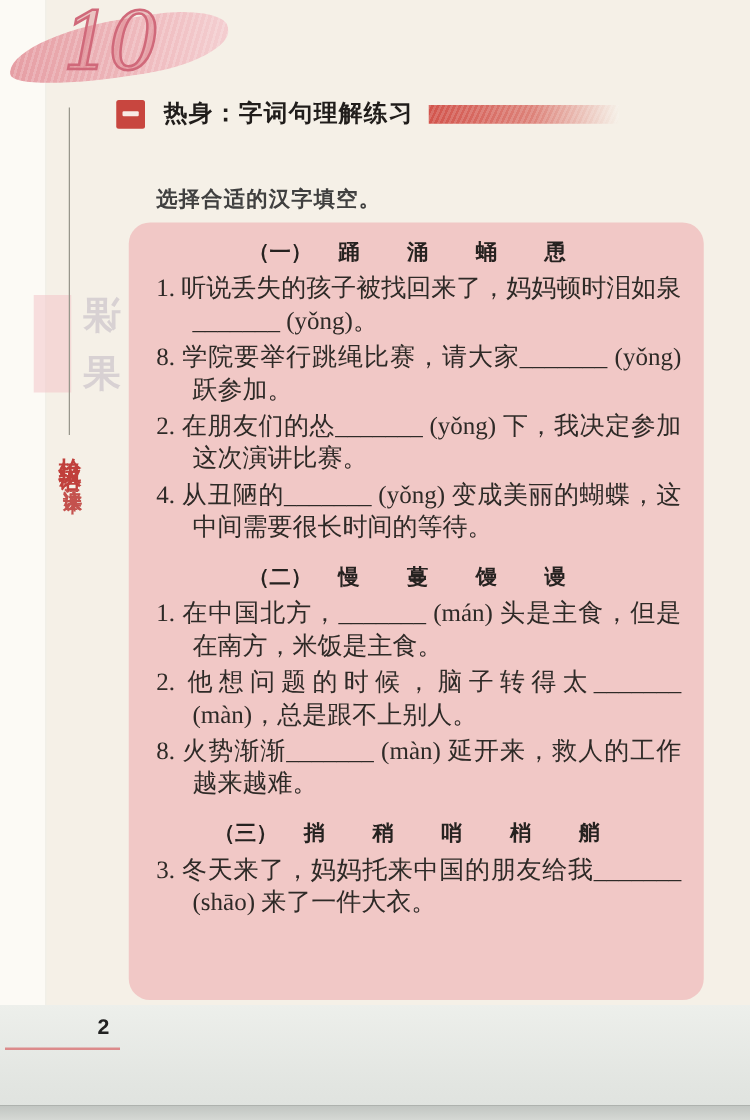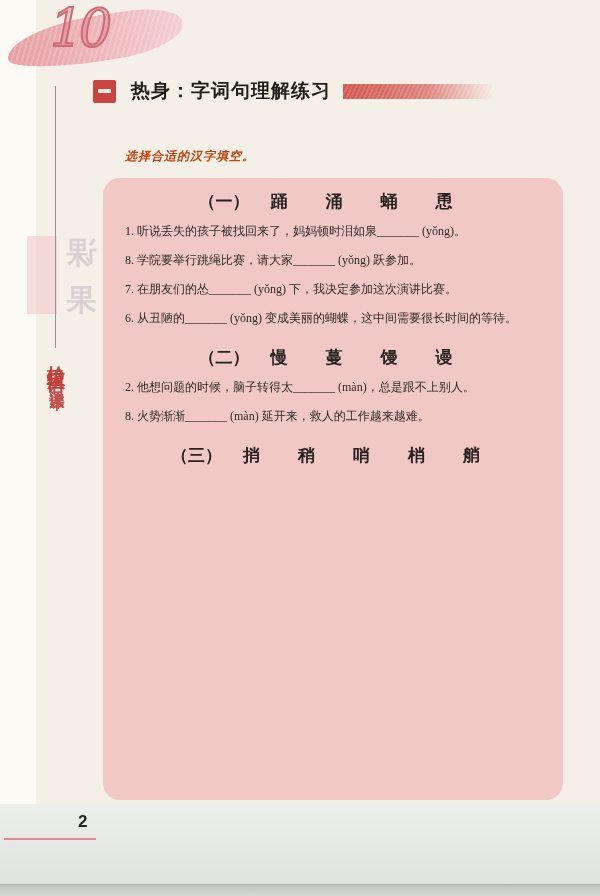--- a/index.html
+++ b/index.html
@@ -32,21 +32,21 @@
     background:
       repeating-linear-gradient(115deg,rgba(255,255,255,0.18) 0 2px,rgba(255,255,255,0) 2px 5px),
       linear-gradient(100deg,#e4959c 0%,#eeb3b8 55%,#f4cdd0 100%);
     transform:rotate(-9deg);
     border-radius:58% 36% 44% 62% / 70% 46% 58% 38%;
     opacity:0.92;
   }
   .lesson-num{
     position:absolute;left:50px;top:2px;
     font-family:"DejaVu Serif",serif;font-style:italic;
-    font-size:52px;line-height:1;
+    font-size:64px;line-height:1;
     color:rgba(214,116,126,0.35);
     -webkit-text-stroke:2px #d0697a;
     letter-spacing:-4px;
   }
   
   .vline{
     position:absolute;left:55px;top:86px;width:1px;height:262px;
     background:#98968c;
   }
   
@@ -77,39 +77,39 @@
   }
   .accent-bar{
     margin-left:12px;width:152px;height:15px;flex:0 0 auto;
     background:
       repeating-linear-gradient(115deg,rgba(255,255,255,0.15) 0 2px,rgba(255,255,255,0) 2px 4px),
       linear-gradient(to right,#d2544c 0%,#dd837a 55%,rgba(244,221,215,0) 100%);
   }
   
   .instruction{
     position:absolute;left:125px;top:148px;
-    color:#c2410c;font-size:12px;font-weight:600;letter-spacing:1px;font-style:italic;
+    color:#404040;font-size:17px;font-weight:600;letter-spacing:1px;
   }
   
   .panel{
     position:absolute;left:103px;top:178px;width:460px;height:622px;
     box-sizing:border-box;padding:10px 18px 0 22px;
     background:#f1c8c6;border-radius:17px;
     color:#2e2a27;
   }
   .group{margin-bottom:15px;}
   .gtitle{
     display:flex;justify-content:center;align-items:baseline;
     font-size:17px;font-weight:600;color:#262220;
     margin:2px 0 5px;column-gap:0;
   }
   .gtitle .glabel{margin-right:2px;}
   .gtitle .gchar{margin:0 19px;}
   .item{
-    font-size:12px;line-height:26px;margin-bottom:3px;
+    font-size:20px;line-height:26px;margin-bottom:3px;
     padding-left:1.45em;text-indent:-1.45em;
     text-align:justify;
   }
   
   .pagenum{
     position:absolute;left:78px;top:812px;
     font-family:"Liberation Sans","DejaVu Sans",sans-serif;
     font-size:17px;font-weight:600;color:#222;
   }
   .pg-underline{
@@ -167,43 +167,45 @@
   <div class="group">
     <div class="gtitle">
       <span class="glabel">（一）</span>
       <span class="gchar">踊</span>
       <span class="gchar">涌</span>
       <span class="gchar">蛹</span>
       <span class="gchar">恿</span>
     </div>
     <div class="item">1. 听说丢失的孩子被找回来了，妈妈顿时泪如泉_______ (yǒng)。</div>
     <div class="item">8. 学院要举行跳绳比赛，请大家_______ (yǒng) 跃参加。</div>
-    <div class="item">7. 在朋友们的怂_______ (yǒng) 下，我决定参加这次演讲比赛。</div>
-    <div class="item">6. 从丑陋的_______ (yǒng) 变成美丽的蝴蝶，这中间需要很长时间的等待。</div>
+    <div class="item">2. 在朋友们的怂_______ (yǒng) 下，我决定参加这次演讲比赛。</div>
+    <div class="item">4. 从丑陋的_______ (yǒng) 变成美丽的蝴蝶，这中间需要很长时间的等待。</div>
   </div>
 
   <div class="group">
     <div class="gtitle">
       <span class="glabel">（二）</span>
       <span class="gchar">慢</span>
       <span class="gchar">蔓</span>
       <span class="gchar">馒</span>
       <span class="gchar">谩</span>
     </div>
+    <div class="item">1. 在中国北方，_______ (mán) 头是主食，但是在南方，米饭是主食。</div>
     <div class="item">2. 他想问题的时候，脑子转得太_______ (màn)，总是跟不上别人。</div>
     <div class="item">8. 火势渐渐_______ (màn) 延开来，救人的工作越来越难。</div>
   </div>
 
   <div class="group">
     <div class="gtitle">
       <span class="glabel">（三）</span>
       <span class="gchar">捎</span>
       <span class="gchar">稍</span>
       <span class="gchar">哨</span>
       <span class="gchar">梢</span>
       <span class="gchar">艄</span>
     </div>
+    <div class="item">3. 冬天来了，妈妈托来中国的朋友给我_______ (shāo) 来了一件大衣。</div>
   </div>
 
 </div>
 
 <div class="pagenum">2</div>
 <div class="pg-underline"></div>
 
 </body></html>

